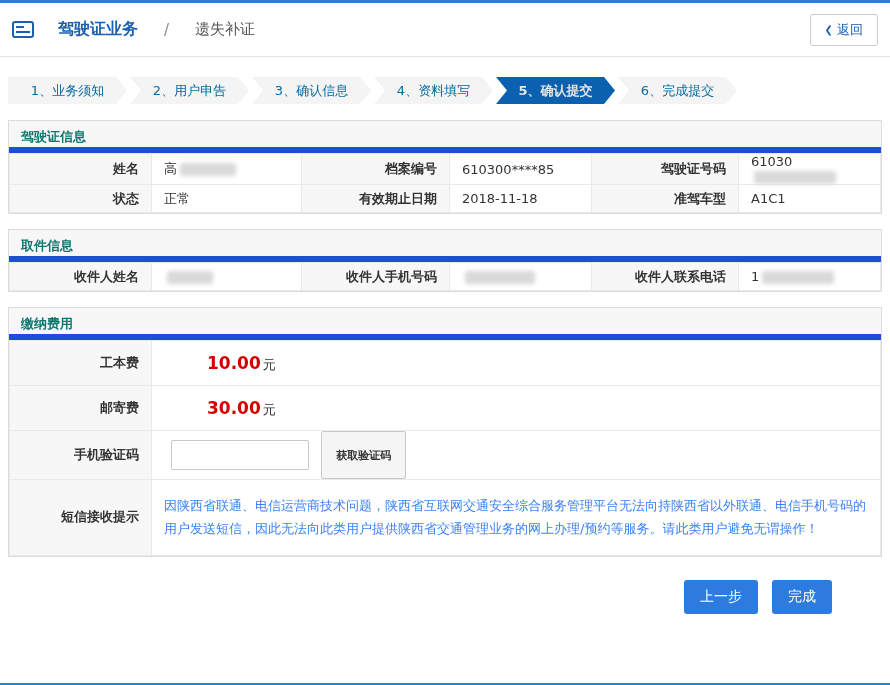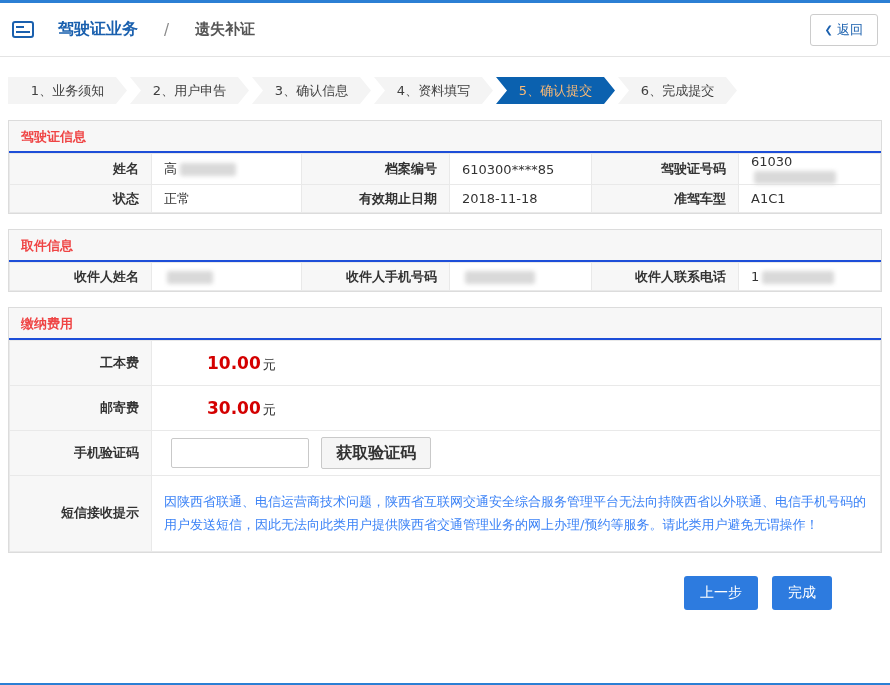--- a/index.html
+++ b/index.html
@@ -13,67 +13,67 @@
   }
   
   .topbar {
     height:54px; display:flex; align-items:center;
     padding:0 12px; border-bottom:1px solid #e4e4e4;
   }
   .title-wrap { display:flex; align-items:center; gap:24px; }
   .title-icon { width:22px; height:17px; display:inline-block; }
   .title-main { font-size:16px; font-weight:bold; color:#1a60ae; }
   .title-sep { font-size:15px; color:#888; margin:0 2px; }
-  .title-sub { font-size:15px; font-weight:bold; color:#555; }
+  .title-sub { font-size:15px; font-weight:normal; color:#555; }
   .back-btn {
     margin-left:auto; display:inline-flex; align-items:center; gap:4px;
     padding:6px 14px; background:#fff; border:1px solid #ccc; border-radius:3px;
     color:#1a60ae; font-size:13px; cursor:pointer;
   }
   .back-chevron { font-size:10px; color:#1a60ae; }
   
   .steps { display:flex; width:732px; margin:20px 0 16px 8px; }
   .step {
     flex:1; height:27px; line-height:27px; text-align:center;
-    font-size:13px; color:#404040; background:#f4f4f4;
+    font-size:13px; color:#0369a1; background:#f4f4f4;
     margin-right:3px; cursor:pointer;
     clip-path:polygon(0 0, calc(100% - 11px) 0, 100% 50%, calc(100% - 11px) 100%, 0 100%, 11px 50%);
   }
   .step:first-child {
     clip-path:polygon(0 0, calc(100% - 11px) 0, 100% 50%, calc(100% - 11px) 100%, 0 100%);
   }
-  .step.active { background:#0b61af; color:#fdba74; font-weight:normal; }
+  .step.active { background:#0b61af; color:#e5e5e5; font-weight:bold; }
   
   .section { margin:0 8px 15px; border:1px solid #dcdcdc; }
   .section-title {
     height:32px; line-height:32px; padding-left:12px;
-    background:#f7f7f7; border-bottom:2px solid #1d4ed8;
-    font-size:13px; font-weight:bold; color:#ef4444;
+    background:#f7f7f7; border-bottom:6px solid #1d4ed8;
+    font-size:13px; font-weight:bold; color:#0f766e;
   }
   table { width:100%; border-collapse:collapse; table-layout:fixed; font-size:13px; }
   td { border:1px solid #e9e9e9; height:28px; padding:0 12px; vertical-align:middle; }
   td.lbl { background:#f7f7f7; text-align:right; font-weight:bold; color:#333; }
   td.val { background:#fff; text-align:left; color:#333; }
   .redact {
     display:inline-block; vertical-align:middle; height:13px;
     background:#d9d9d9; border-radius:2px; filter:blur(2px); margin-left:3px;
   }
   
   .fee-row td { height:45px;padding-left:19px; }
   .fee-num { color:#d40000; font-weight:bold; font-size:17px;margin-left:36px; }
   .fee-unit { font-size:13px; color:#333; margin-left:2px; }
   .code-input {
     width:138px; height:30px; border:1px solid #c9c9c9; border-radius:2px;
     padding:0 8px; font-size:13px; vertical-align:middle;
     font-family:"DejaVu Sans","Liberation Sans",sans-serif;
   }
   .code-btn {
-    height:32px; margin-left:8px; padding:0 14px; vertical-align:middle;
+    height:48px; margin-left:8px; padding:0 14px; vertical-align:middle;
     background:#f5f5f5; border:1px solid #c9c9c9; border-radius:2px;
-    font-size:16px; font-weight:bold; color:#333; cursor:pointer;
+    font-size:11px; font-weight:bold; color:#333; cursor:pointer;
     font-family:"DejaVu Sans","Liberation Sans",sans-serif;
   }
   .notice-row td { height:auto; padding:14px 12px; }
   .notice-text { color:#3b82f6; font-size:13px; line-height:1.8; }
   
   .footer { display:flex; justify-content:flex-end; gap:14px; padding:8px 58px 0 16px; }
   .footer-btn {
     min-width:58px; padding:8px 16px; background:#2d7bdf; border:none;
     border-radius:3px; color:#fff; font-size:14px; cursor:pointer;
     font-family:"DejaVu Sans","Liberation Sans",sans-serif;

